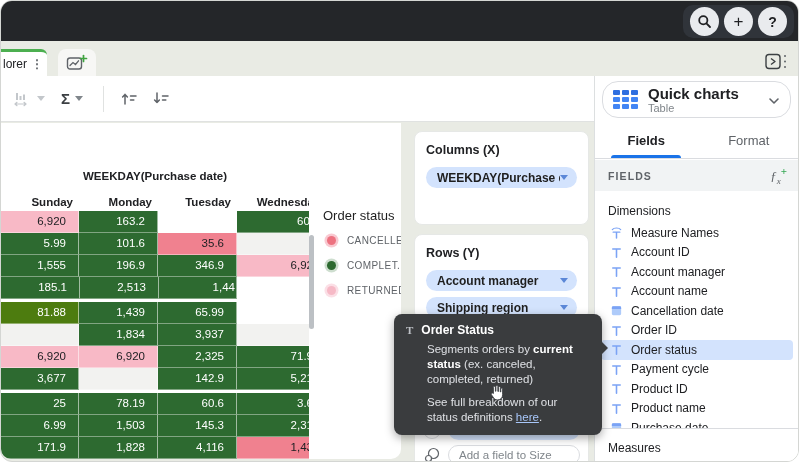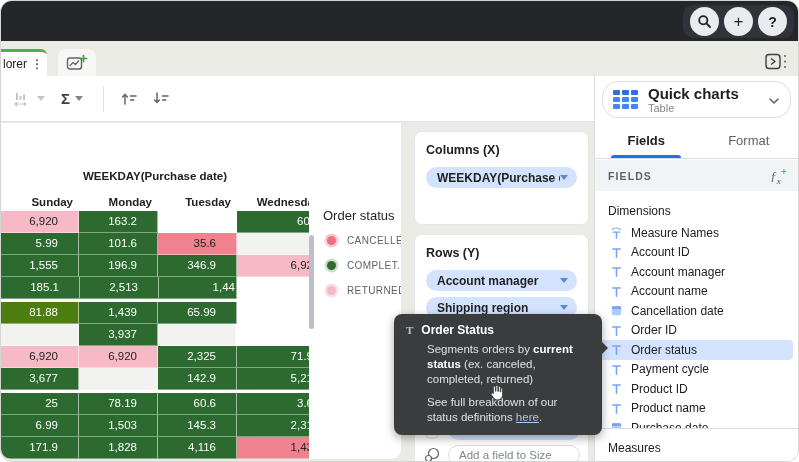--- a/index.html
+++ b/index.html
@@ -42,21 +42,21 @@
             border-radius:0 0 10px 10px; overflow:hidden; }
   .chart-title { position:absolute; top:47px; left:0; width:308px; text-align:center;
                  font-size:11.5px; font-weight:bold; color:#202124; }
   .table-viewport { position:absolute; top:73px; left:0; width:308px; height:263px; overflow:hidden; }
   .thead { display:flex; width:314px; height:15px; margin-bottom:0; }
   .hcell { font-size:11.5px; font-weight:bold; color:#202124; text-align:right; padding-right:6px; }
   .c0 { width:78px; } .c1 { width:79px; } .c2 { width:79px; } .c3 { width:78px; }
   .hcell.c3, .tcell.c3 { padding-right:1px; }
   .tbody { width:314px; }
   .trow { display:flex; height:22px; }
-  .tcell { font-size:11.5px; line-height:21px; text-align:right; padding-right:20px;
+  .tcell { font-size:11.5px; line-height:21px; text-align:right; padding-right:12px;
            border-right:1px solid rgba(255,255,255,.55); border-bottom:1px solid rgba(255,255,255,.4); }
   .tsep { height:3px; }
   .vscroll { position:absolute; left:308px; top:112px; width:5px; height:94px; background:#bcc0c4; border-radius:3px; }
 
   .legend { position:absolute; left:322px; top:85px; }
   .legend-title { font-size:13px; color:#1f1f1f; margin-bottom:12px; }
   .legend-item { display:flex; align-items:center; margin-bottom:14px; cursor:pointer; }
   .legend-dot { width:9px; height:9px; border-radius:50%; margin:0 11px 0 4px; }
   .legend-label { font-size:10px; color:#5f6368; letter-spacing:.4px; }
 
@@ -238,20 +238,21 @@
           </div>
           <div class="tsep"></div>
           <div class="trow">
             <div class="tcell c0" style="background: #4d7c0f; color: rgb(255, 255, 255);">81.88</div>
             <div class="tcell c1" style="background: rgb(45, 106, 48); color: rgb(255, 255, 255);">1,439</div>
             <div class="tcell c2" style="background: rgb(45, 106, 48); color: rgb(255, 255, 255);">65.99</div>
             <div class="tcell c3" style="background: rgb(255, 255, 255); color: rgb(32, 33, 36);"></div>
           </div>
           <div class="trow">
             <div class="tcell c0" style="background: rgb(242, 242, 240); color: rgb(32, 33, 36);"></div>
+            <div class="tcell c1" style="background: rgb(45, 106, 48); color: rgb(255, 255, 255);">1,834</div>
             <div class="tcell c2" style="background: rgb(45, 106, 48); color: rgb(255, 255, 255);">3,937</div>
             <div class="tcell c3" style="background: rgb(242, 242, 240); color: rgb(32, 33, 36);"></div>
           </div>
           <div class="trow">
             <div class="tcell c0" style="background: rgb(248, 185, 198); color: rgb(32, 33, 36);">6,920</div>
             <div class="tcell c1" style="background: rgb(248, 185, 198); color: rgb(32, 33, 36);">6,920</div>
             <div class="tcell c2" style="background: rgb(45, 106, 48); color: rgb(255, 255, 255);">2,325</div>
             <div class="tcell c3" style="background: rgb(45, 106, 48); color: rgb(255, 255, 255);">71.9</div>
           </div>
           <div class="trow">

